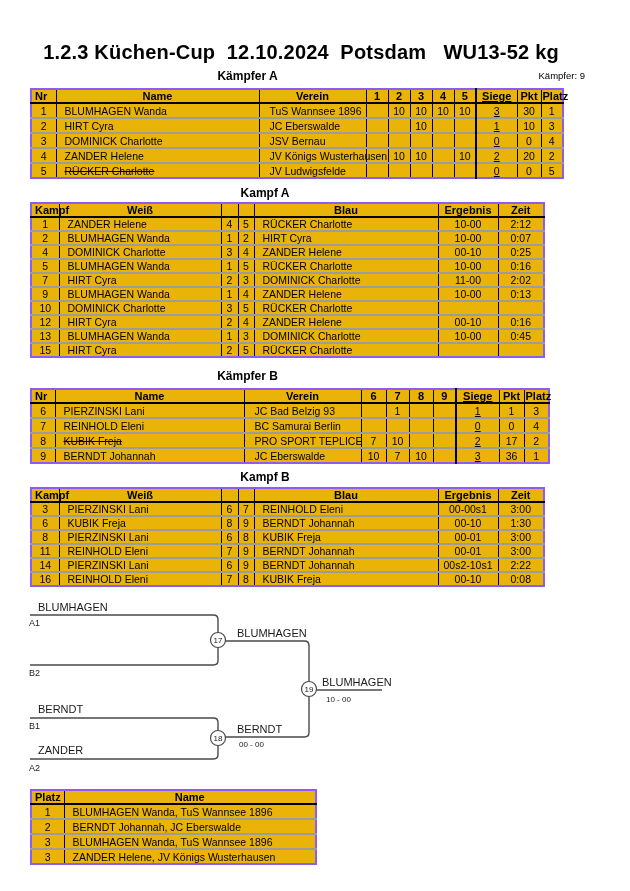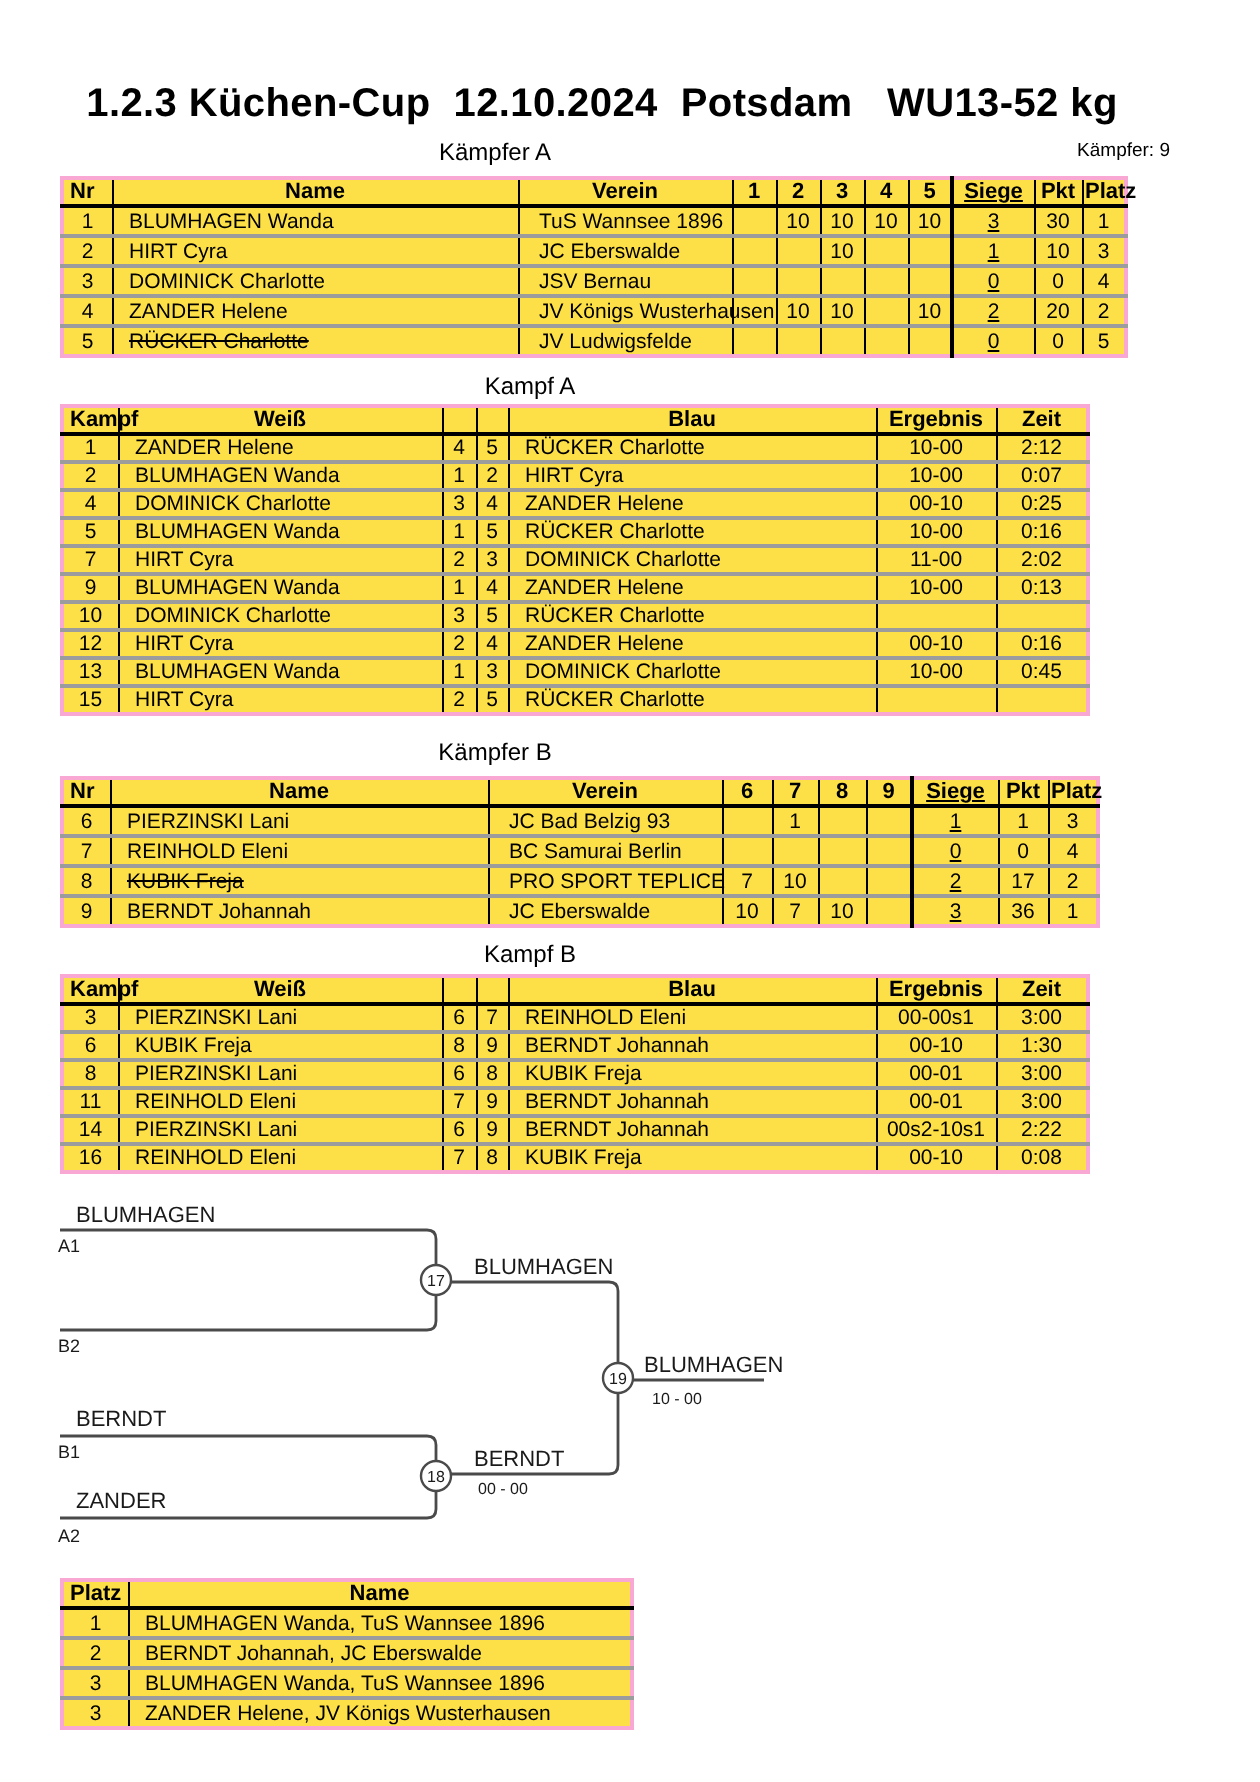--- a/index.html
+++ b/index.html
@@ -1,25 +1,25 @@
 <!DOCTYPE html>
 <html><head>
 <meta charset="utf-8">
 <style>
   * { margin:0; padding:0; box-sizing:border-box; }
   body { background:#e8e8e8; font-family:"Liberation Sans", sans-serif; }
   #page { position:relative; width:630px; height:891px; background:#ffffff; margin:0 auto; overflow:hidden; color:#000; }
 
   .title { position:absolute; left:0; top:41px; width:602px; text-align:center;
            font-size:20px; font-weight:bold; white-space:pre; letter-spacing:.2px; }
-  .sec-heading { position:absolute; font-size:12px; font-weight:normal; text-align:center; }
+  .sec-heading { position:absolute; font-size:12px; font-weight:bold; text-align:center; }
   .count-label { position:absolute; left:488px; top:70px; width:97px; text-align:right; font-size:9.5px; }
 
   table { border-collapse:collapse; table-layout:fixed; position:absolute;
-          font-size:10.5px; background:#fde047; border:2px solid #f9a8d4; }
+          font-size:10.5px; background:#eab308; border:2px solid #8b5cf6; }
   th, td { border-left:1px solid #000; border-right:1px solid #000;
            overflow:visible; white-space:nowrap; vertical-align:middle; padding:0 1px; }
   th { font-size:11px; font-weight:bold; text-align:center; height:14px;
        border-bottom:2px solid #000; }
   td { text-align:center; border-top:2px solid #9c9c9c; }
   .tbl-a td, .tbl-b td, .tbl-erg td { height:15px; }
   .tbl-ka td, .tbl-kb td { height:14px; }
   td.lft, th.lft { text-align:left; padding-left:3px; }
   td.name { text-align:left; padding-left:8px; }
   td.verein { text-align:left; padding-left:10px; }

